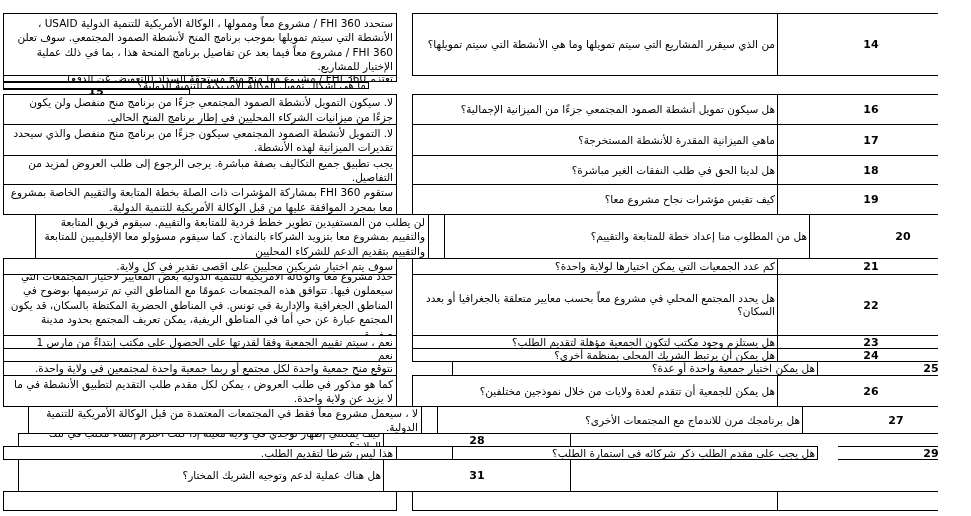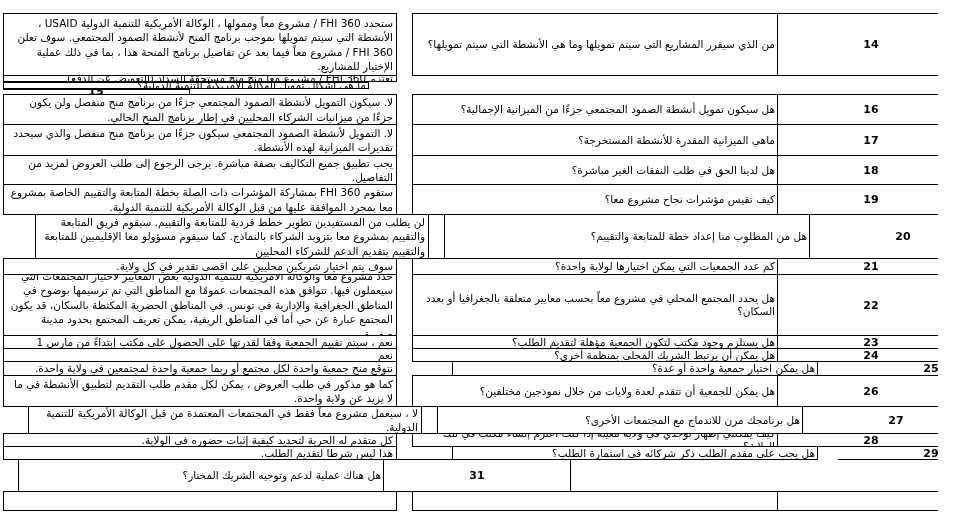--- a/index.html
+++ b/index.html
@@ -234,23 +234,20 @@
     <div class="gapcol"></div>
     <div class="cell question">
       <div class="txt">هل برنامجك مرن للاندماج مع المجتمعات الأخرى؟</div>
     </div>
     <div class="cell number">
       <div>27</div>
     </div>
   </div>
 
   <div class="qa-row" style="height: 14px;">
-    <div class="cell answer">
-      <div class="txt">كل متقدم له الحرية لتحديد كيفية إثبات حضوره في الولاية.</div>
-    </div>
     <div class="gapcol"></div>
     <div class="cell question">
       <div class="txt">كيف يمكنني إظهار توجدي في ولاية معينة إذا كنت أعتزم إنشاء مكتب في تلك الولاية؟</div>
     </div>
     <div class="cell number">
       <div>28</div>
     </div>
   </div>
 
   <div class="qa-row" style="height: 14px; justify-content: space-between;">

